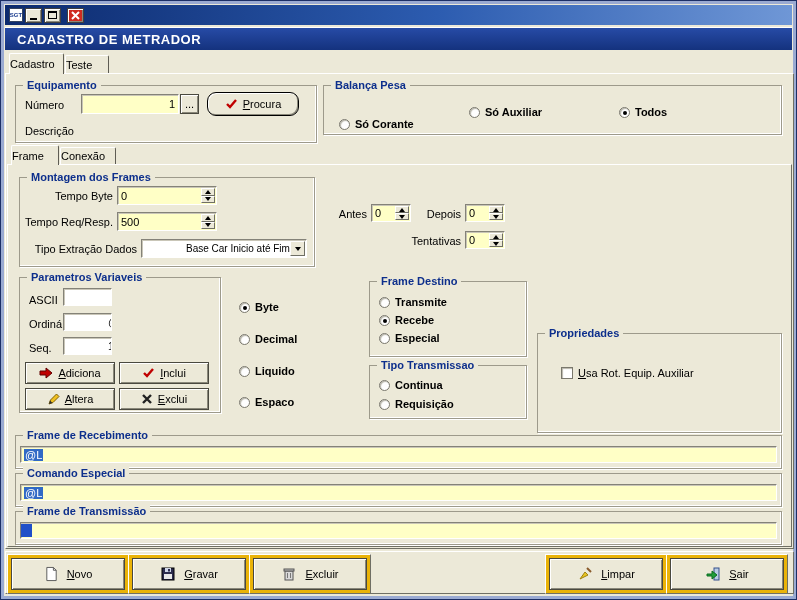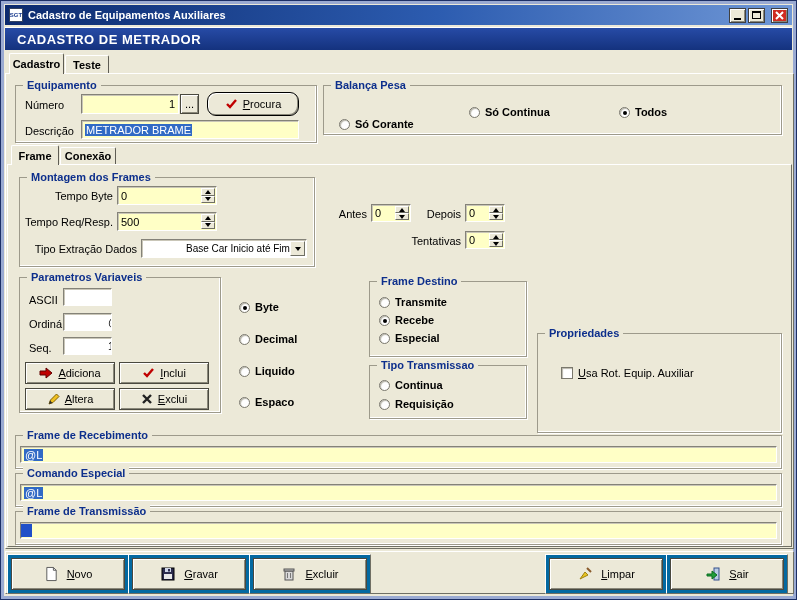--- a/index.html
+++ b/index.html
@@ -10,21 +10,21 @@
   .logo{width:14px;height:14px;background:#fff;border:1px solid #33425f;color:#1b3c8f;font-size:6px;font-weight:bold;display:flex;align-items:center;justify-content:center;}
   .title-text{color:#fff;font-size:11px;font-weight:bold;margin-left:5px;flex:1;white-space:nowrap;}
   .winbtn{width:17px;height:15px;background:#ece9d8;border:1px solid #404040;box-shadow:inset 1px 1px 0 #fff,inset -1px -1px 0 #8a887a;margin-left:2px;display:flex;align-items:center;justify-content:center;}
   .winbtn.close{background:#cf2b21;margin-left:6px;}
   .glyph-min{width:7px;height:2px;background:#000;margin-top:7px;}
   .glyph-max{width:9px;height:8px;border:1px solid #000;border-top-width:2px;}
   
   .header{position:absolute;left:4px;top:26px;right:4px;height:23px;background:linear-gradient(#274ba6,#14327e);border-top:1px solid #fff;display:flex;align-items:center;}
   .header-text{color:#fff;font-weight:bold;font-size:13px;margin-left:12px;letter-spacing:.5px;white-space:nowrap;}
   
-  .tab{position:absolute;background:#ece9d8;border:1px solid;border-color:#fff #5f5d54 #ece9d8 #fff;border-bottom:none;border-top-left-radius:2px;border-top-right-radius:2px;font-size:11px;display:flex;align-items:center;justify-content:center;color:#000;font-weight:bold;}
+  .tab{position:absolute;background:#ece9d8;border:1px solid;border-color:#fff #5f5d54 #ece9d8 #fff;border-bottom:none;border-top-left-radius:2px;border-top-right-radius:2px;font-size:11px;display:flex;align-items:center;color:#000;}
   .tab.active{z-index:4;}
   .panel3d{position:absolute;background:#ece9d8;border:1px solid;border-color:#fff #6f6f64 #6f6f64 #fff;}
   
   .group{position:absolute;border:1px solid #9d9a8b;box-shadow:inset -1px -1px 0 #fff,1px 1px 0 #fff;}
   .legend{position:absolute;top:-7px;left:7px;background:#ece9d8;padding:0 4px;font-size:11px;font-weight:bold;color:#0d2f8c;white-space:nowrap;}
   .lbl{position:absolute;font-size:11px;color:#000;white-space:nowrap;}
   .lbl.r{text-align:right;}
   
   .input{position:absolute;background:#ffffc6;border:1px solid;border-color:#848278 #fff #fff #848278;box-shadow:inset 1px 1px 0 #c9c6b8;font-size:11px;display:flex;align-items:center;padding:0 3px;overflow:hidden;}
   .input.white{background:#fff;padding-left:44px;}
@@ -41,33 +41,32 @@
   
   .radio,.checkbox{position:absolute;display:flex;align-items:center;gap:5px;height:14px;}
   .radio span.t{font-size:11px;font-weight:bold;white-space:nowrap;}
   .checkbox span.t{font-size:11px;white-space:nowrap;}
   .circ{width:11px;height:11px;border-radius:50%;background:#fff;border:1px solid #7a786d;box-shadow:inset 1px 1px 1px #b8b6aa;position:relative;flex:none;}
   .radio.on .circ::after{content:"";position:absolute;left:3px;top:3px;width:4px;height:4px;border-radius:50%;background:#000;}
   .box{width:12px;height:12px;background:#fff;border:1px solid #7a786d;box-shadow:inset 1px 1px 1px #b8b6aa;flex:none;}
   
   .btn{position:absolute;display:flex;align-items:center;justify-content:center;gap:5px;font-size:11px;color:#000;background:#ece9d8;border:1px solid #4a493f;box-shadow:inset 1px 1px 0 #fff,inset -1px -1px 0 #8a887a;white-space:nowrap;}
   .btn.default{border-color:#000;border-radius:9px;}
-  .cell{position:absolute;border:1px solid;border-color:#fff #6f6f64 #6f6f64 #fff;background:#0369a1;text-decoration:underline;}
+  .cell{position:absolute;border:1px solid;border-color:#fff #6f6f64 #6f6f64 #fff;background:#eab308;text-decoration:underline;}
   .bigbtn{position:absolute;left:3px;top:3px;right:3px;bottom:3px;display:flex;align-items:center;justify-content:center;gap:8px;font-size:11px;background:#ece9d8;border:1px solid #4a493f;box-shadow:inset 1px 1px 0 #fff,inset -1px -1px 0 #8a887a;white-space:nowrap;}
   svg{flex:none;}
   u{text-decoration:underline;}
 </style>
 </head>
 <body>
 
 <div class="window">
 
   <div class="titlebar">
     <span class="logo">SGT</span>
-    <span class="title-text">Cadastro de Equipamentos Auxiliares</span>
     <span class="winbtn">
         <span class="glyph-min"></span>
       </span>
     <span class="winbtn">
         <span class="glyph-max"></span>
       </span>
     <span class="winbtn close">
       <svg width="9" height="9" viewBox="0 0 9 9">
           <path d="M1 1 L8 8 M8 1 L1 8" stroke="#fff" stroke-width="2"></path>
         </svg>
@@ -97,34 +96,31 @@
   <div class="btn" style="left:179px;top:93px;width:19px;height:20px">
       <span>...</span>
     </div>
   <div class="btn default" style="left:206px;top:91px;width:92px;height:24px">
     <svg width="13" height="12" viewBox="0 0 13 12">
         <path d="M2 6 L5 9 L11 2" fill="none" stroke="#c00000" stroke-width="2.4"></path>
       </svg>
     <span class="mnemonic"><u>P</u>rocura</span>
   </div>
   <span class="lbl" style="left:24px;top:124px">Descrição</span>
-  <div class="input" style="left:80px;top:119px;width:218px;height:19px">
-    <span class="selval">METRADOR BRAME</span>
-  </div>
 
   <div class="group" style="left:322px;top:84px;width:459px;height:50px">
     <span class="legend">Balança Pesa</span>
   </div>
   <label class="radio" style="left:338px;top:116px">
     <span class="circ"></span>
       <span class="t">Só Corante</span>
   </label>
   <label class="radio" style="left:468px;top:104px">
     <span class="circ"></span>
-      <span class="t">Só Continua</span>
+      <span class="t">Só Auxiliar</span>
   </label>
   <label class="radio on" style="left:618px;top:104px">
     <span class="circ"></span>
       <span class="t">Todos</span>
   </label>
 
   <div class="tab active" style="left:10px;top:144px;width:48px;height:20px">
       <span>Frame</span>
     </div>
   <div class="tab" style="left:59px;top:146px;width:56px;height:17px">

